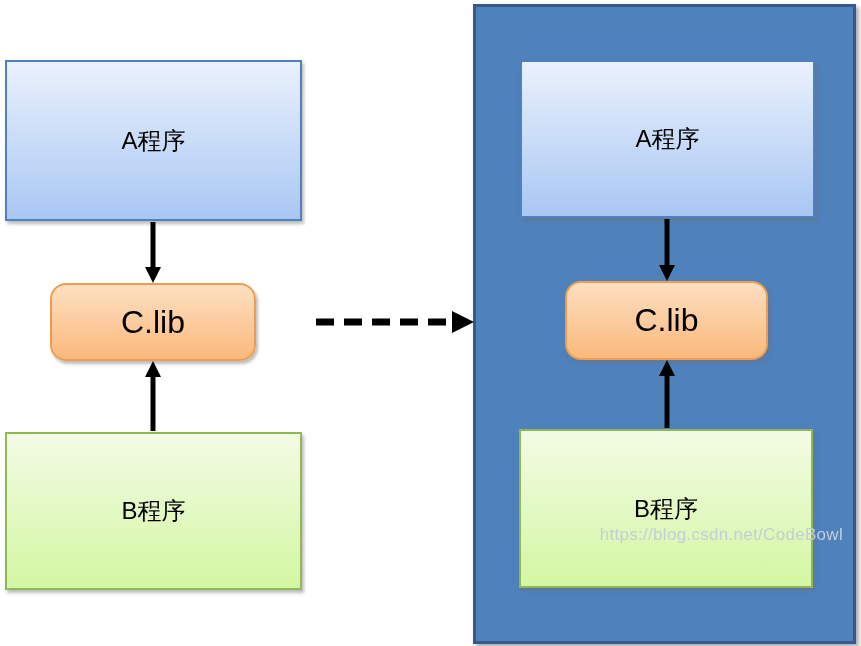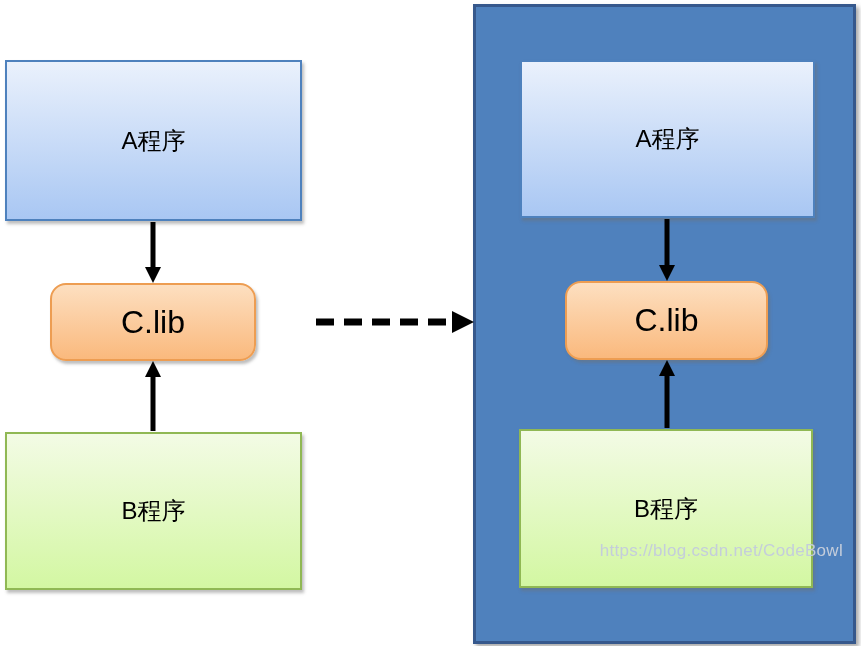--- a/index.html
+++ b/index.html
@@ -45,21 +45,21 @@
     box-sizing:border-box;box-shadow:3px 3px 4px rgba(90,90,90,0.5);
   }
   #a-after{left:520px;top:60px;width:295px;height:158px;}
   #c-after{left:565px;top:281px;width:203px;height:79px;}
   #b-after{left:519px;top:429px;width:294px;height:159px;}
   .arrow-layer{
     position:absolute;left:0;top:0;width:861px;height:646px;
     pointer-events:none;z-index:6;
   }
   .watermark{
-    position:absolute;right:18px;bottom:11px;z-index:7;
+    position:absolute;right:18px;bottom:27px;z-index:7;
     color:var(--watermark_color);font-size:17px;letter-spacing:0.3px;
   }
 </style>
 </head>
 <body>
 
 <div class="canvas">
 
   <div class="container-box"></div>
 

